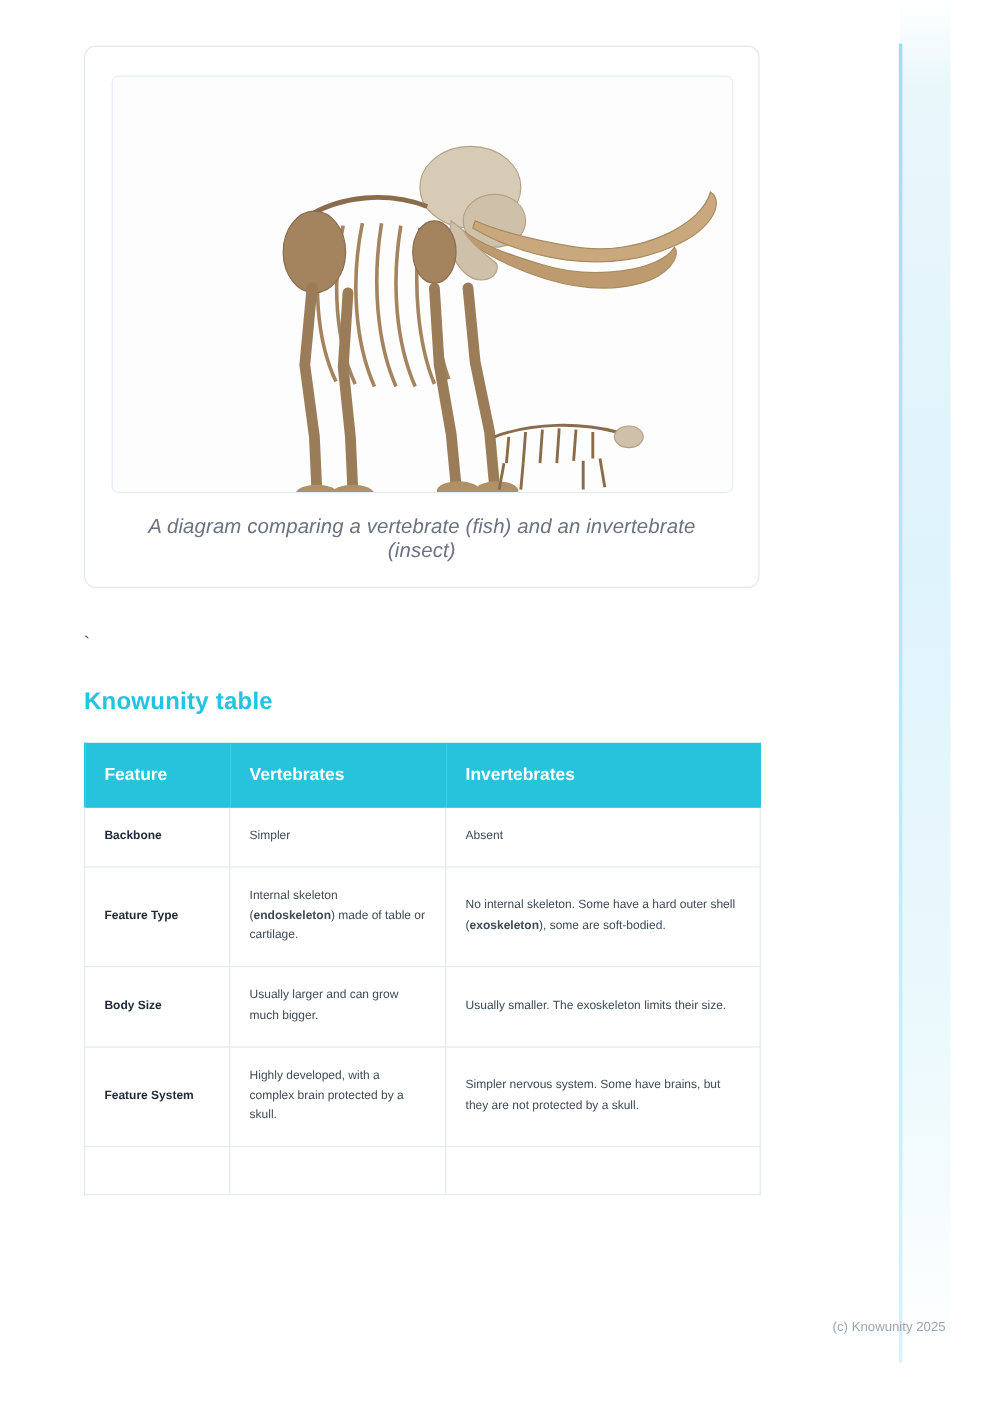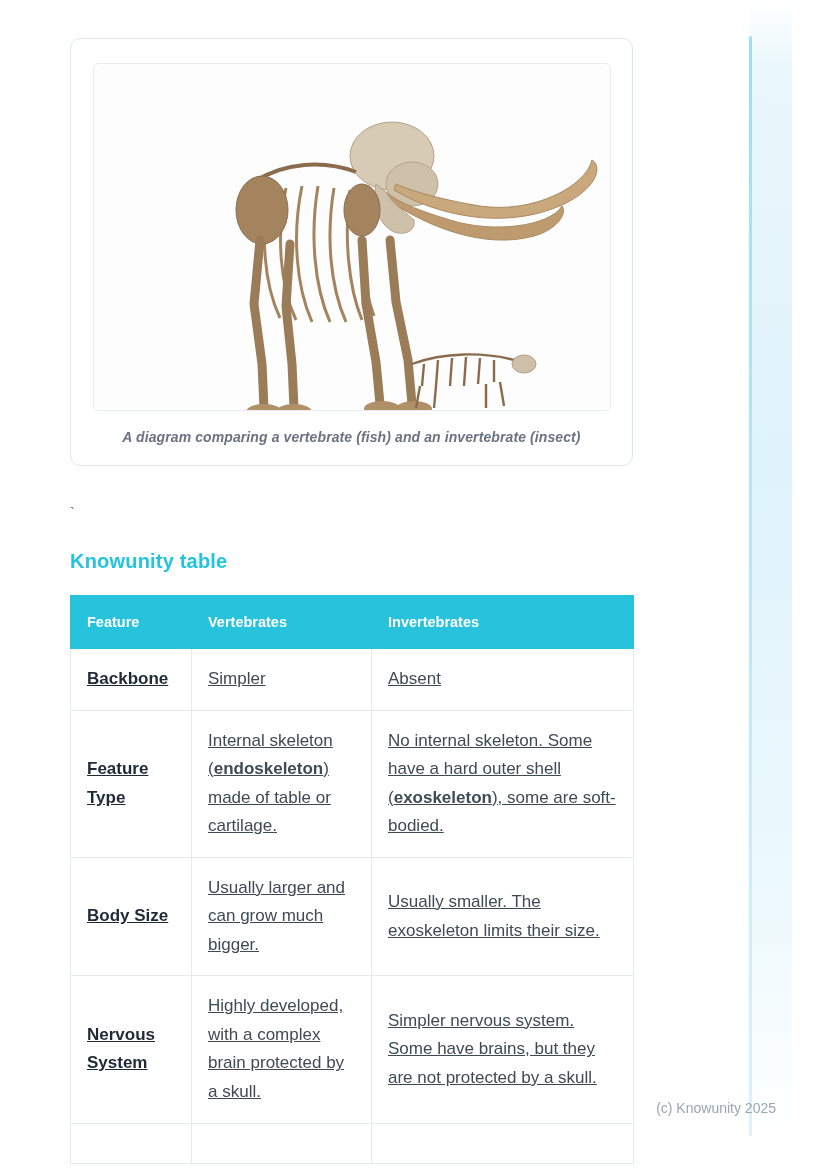--- a/index.html
+++ b/index.html
@@ -59,23 +59,22 @@
     width: 518px;
     overflow: hidden;
     position: relative;
   }
   .skeleton-svg { position: absolute; left: 0; top: 0; }
   .figure-caption {
     margin-top: 18px;
     text-align: center;
     font-style: italic;
     color: #6b7280;
-    font-size: 14px;
+    font-size: 17px;
     letter-spacing: .1px;
-    font-weight: bold;
   }
 
   
   .stray-tick {
     margin-top: 38px;
     margin-left: 0px;
     color: #4b5563;
     font-size: 15px;
     height: 18px;
   }
@@ -102,39 +101,38 @@
     text-align: left;
     font-size: 14.5px;
     font-weight: bold;
     padding: 18px 16px;
     border: 1px solid #27c3dd;
     margin-left: 44px;
   }
   table.compare td {
     border: 1px solid #e4eaee;
     padding: 16px 16px;
-    font-size: 17px;
+    font-size: 10px;
     color: #3f4a55;
     line-height: 1.68;
     vertical-align: middle;
-    text-decoration: underline;
   }
   table.compare td.feat {
     font-weight: bold;
     color: #1f2937;
   }
   col.c1 { width: 121px; }
   col.c2 { width: 180px; }
   col.c3 { width: 262px; }
 
   .footer-note {
     position: absolute;
-    right: 52px;
+    right: 40px;
     top: 1100px;
-    font-size: 14px;
+    font-size: 11px;
     color: #9aa6b1;
   }
 </style>
 </head>
 <body>
 
 <div class="page">
 
   <div class="edge-strip"></div>
   <div class="edge-line"></div>
@@ -237,21 +235,21 @@
           <td class="feat">Feature Type</td>
           <td><span>Internal skeleton (</span><b>endoskeleton</b><span>) made of table or cartilage.</span></td>
           <td><span>No internal skeleton. Some have a hard outer shell (</span><b>exoskeleton</b><span>), some are soft-bodied.</span></td>
         </tr>
         <tr>
           <td class="feat">Body Size</td>
           <td>Usually larger and can grow much bigger.</td>
           <td>Usually smaller. The exoskeleton limits their size.</td>
         </tr>
         <tr>
-          <td class="feat">Nervous System</td>
+          <td class="feat">Feature System</td>
           <td>Highly developed, with a complex brain protected by a skull.</td>
           <td>Simpler nervous system. Some have brains, but they are not protected by a skull.</td>
         </tr>
         <tr>
           <td class="feat" style="height:40px"></td>
           <td></td>
           <td></td>
         </tr>
       </tbody>
     </table>

